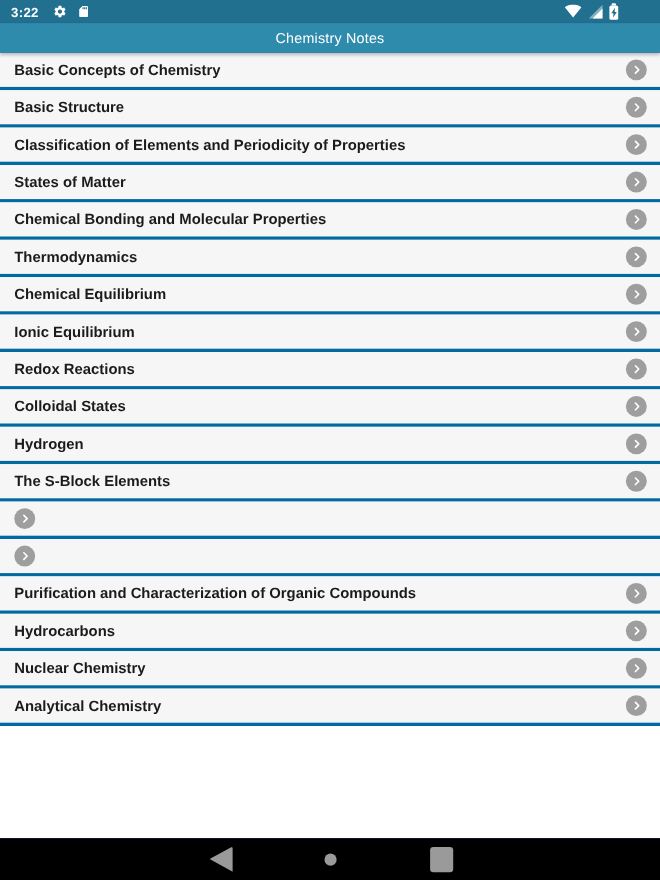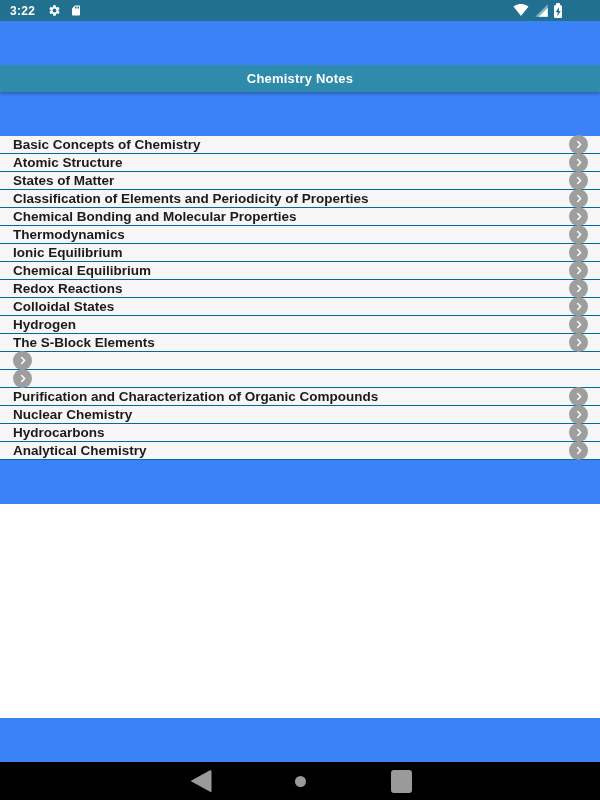--- a/index.html
+++ b/index.html
@@ -5,24 +5,23 @@
   * { margin: 0; padding: 0; box-sizing: border-box; }
   html, body { width: 600px; height: 800px; }
   body {
     font-family: "Liberation Sans", sans-serif;
     background: #ffffff;
     overflow: hidden;
   }
   .screen {
     position: relative;
     width: 600px; height: 800px;
-    background: #3b82f6;
+    background: #6d28d9;
     display: flex;
     flex-direction: column;
-    gap: 44px;
   }
 
   
   .status-bar {
     height: 21px;
     background: #21708f;
     display: flex;
     align-items: center;
     padding: 0 38px 0 10px;
     flex: 0 0 auto;
@@ -64,34 +63,34 @@
     align-items: center;
     justify-content: center;
     box-shadow: 0 2px 3px rgba(0,0,0,.25);
     position: relative;
     z-index: 3;
     flex: 0 0 auto;
   }
   .app-bar-title {
     color: #ffffff;
     font-size: 13px;
-    font-weight: 700;
+    font-weight: 400;
     letter-spacing: .2px;
     text-align: right;
   }
 
   
   .topic-list {
     flex: 0 0 auto;
     background: #ffffff;
   }
   .list-row {
-    height: 18px;
+    height: 34px;
     background: #f6f6f6;
-    border-bottom: 1px solid #0369a1;
+    border-bottom: 3px solid #0369a1;
     display: flex;
     align-items: center;
     padding: 0 12px 0 13px;
     cursor: pointer;
   }
   .row-label {
     font-size: 13.5px;
     font-weight: 700;
     color: #1b1b1b;
     white-space: nowrap;
@@ -195,83 +194,83 @@
     <div class="list-row">
       <span class="row-label">Basic Concepts of Chemistry</span>
       <span class="chevron-circle">
         <svg width="13" height="13" viewBox="0 0 24 24" fill="#ffffff">
             <path d="M9.55 5.55a1.35 1.35 0 0 0 0 1.9L14.1 12l-4.55 4.55a1.35 1.35 0 1 0 1.9 1.9l5.5-5.5a1.35 1.35 0 0 0 0-1.9l-5.5-5.5a1.35 1.35 0 0 0-1.9 0z"></path>
           </svg>
       </span>
     </div>
 
     <div class="list-row">
-      <span class="row-label">Atomic Structure</span>
+      <span class="row-label">Basic Structure</span>
+      <span class="chevron-circle">
+        <svg width="13" height="13" viewBox="0 0 24 24" fill="#ffffff">
+            <path d="M9.55 5.55a1.35 1.35 0 0 0 0 1.9L14.1 12l-4.55 4.55a1.35 1.35 0 1 0 1.9 1.9l5.5-5.5a1.35 1.35 0 0 0 0-1.9l-5.5-5.5a1.35 1.35 0 0 0-1.9 0z"></path>
+          </svg>
+      </span>
+    </div>
+
+    <div class="list-row">
+      <span class="row-label">Classification of Elements and Periodicity of Properties</span>
       <span class="chevron-circle">
         <svg width="13" height="13" viewBox="0 0 24 24" fill="#ffffff">
             <path d="M9.55 5.55a1.35 1.35 0 0 0 0 1.9L14.1 12l-4.55 4.55a1.35 1.35 0 1 0 1.9 1.9l5.5-5.5a1.35 1.35 0 0 0 0-1.9l-5.5-5.5a1.35 1.35 0 0 0-1.9 0z"></path>
           </svg>
       </span>
     </div>
 
     <div class="list-row">
       <span class="row-label">States of Matter</span>
       <span class="chevron-circle">
         <svg width="13" height="13" viewBox="0 0 24 24" fill="#ffffff">
             <path d="M9.55 5.55a1.35 1.35 0 0 0 0 1.9L14.1 12l-4.55 4.55a1.35 1.35 0 1 0 1.9 1.9l5.5-5.5a1.35 1.35 0 0 0 0-1.9l-5.5-5.5a1.35 1.35 0 0 0-1.9 0z"></path>
           </svg>
       </span>
     </div>
 
     <div class="list-row">
-      <span class="row-label">Classification of Elements and Periodicity of Properties</span>
-      <span class="chevron-circle">
-        <svg width="13" height="13" viewBox="0 0 24 24" fill="#ffffff">
-            <path d="M9.55 5.55a1.35 1.35 0 0 0 0 1.9L14.1 12l-4.55 4.55a1.35 1.35 0 1 0 1.9 1.9l5.5-5.5a1.35 1.35 0 0 0 0-1.9l-5.5-5.5a1.35 1.35 0 0 0-1.9 0z"></path>
-          </svg>
-      </span>
-    </div>
-
-    <div class="list-row">
       <span class="row-label">Chemical Bonding and Molecular Properties</span>
       <span class="chevron-circle">
         <svg width="13" height="13" viewBox="0 0 24 24" fill="#ffffff">
             <path d="M9.55 5.55a1.35 1.35 0 0 0 0 1.9L14.1 12l-4.55 4.55a1.35 1.35 0 1 0 1.9 1.9l5.5-5.5a1.35 1.35 0 0 0 0-1.9l-5.5-5.5a1.35 1.35 0 0 0-1.9 0z"></path>
           </svg>
       </span>
     </div>
 
     <div class="list-row">
       <span class="row-label">Thermodynamics</span>
       <span class="chevron-circle">
         <svg width="13" height="13" viewBox="0 0 24 24" fill="#ffffff">
             <path d="M9.55 5.55a1.35 1.35 0 0 0 0 1.9L14.1 12l-4.55 4.55a1.35 1.35 0 1 0 1.9 1.9l5.5-5.5a1.35 1.35 0 0 0 0-1.9l-5.5-5.5a1.35 1.35 0 0 0-1.9 0z"></path>
           </svg>
       </span>
     </div>
 
     <div class="list-row">
+      <span class="row-label">Chemical Equilibrium</span>
+      <span class="chevron-circle">
+        <svg width="13" height="13" viewBox="0 0 24 24" fill="#ffffff">
+            <path d="M9.55 5.55a1.35 1.35 0 0 0 0 1.9L14.1 12l-4.55 4.55a1.35 1.35 0 1 0 1.9 1.9l5.5-5.5a1.35 1.35 0 0 0 0-1.9l-5.5-5.5a1.35 1.35 0 0 0-1.9 0z"></path>
+          </svg>
+      </span>
+    </div>
+
+    <div class="list-row">
       <span class="row-label">Ionic Equilibrium</span>
       <span class="chevron-circle">
         <svg width="13" height="13" viewBox="0 0 24 24" fill="#ffffff">
             <path d="M9.55 5.55a1.35 1.35 0 0 0 0 1.9L14.1 12l-4.55 4.55a1.35 1.35 0 1 0 1.9 1.9l5.5-5.5a1.35 1.35 0 0 0 0-1.9l-5.5-5.5a1.35 1.35 0 0 0-1.9 0z"></path>
           </svg>
       </span>
     </div>
 
     <div class="list-row">
-      <span class="row-label">Chemical Equilibrium</span>
-      <span class="chevron-circle">
-        <svg width="13" height="13" viewBox="0 0 24 24" fill="#ffffff">
-            <path d="M9.55 5.55a1.35 1.35 0 0 0 0 1.9L14.1 12l-4.55 4.55a1.35 1.35 0 1 0 1.9 1.9l5.5-5.5a1.35 1.35 0 0 0 0-1.9l-5.5-5.5a1.35 1.35 0 0 0-1.9 0z"></path>
-          </svg>
-      </span>
-    </div>
-
-    <div class="list-row">
       <span class="row-label">Redox Reactions</span>
       <span class="chevron-circle">
         <svg width="13" height="13" viewBox="0 0 24 24" fill="#ffffff">
             <path d="M9.55 5.55a1.35 1.35 0 0 0 0 1.9L14.1 12l-4.55 4.55a1.35 1.35 0 1 0 1.9 1.9l5.5-5.5a1.35 1.35 0 0 0 0-1.9l-5.5-5.5a1.35 1.35 0 0 0-1.9 0z"></path>
           </svg>
       </span>
     </div>
 
     <div class="list-row">
       <span class="row-label">Colloidal States</span>
@@ -320,30 +319,30 @@
       <span class="row-label">Purification and Characterization of Organic Compounds</span>
       <span class="chevron-circle">
         <svg width="13" height="13" viewBox="0 0 24 24" fill="#ffffff">
             <path d="M9.55 5.55a1.35 1.35 0 0 0 0 1.9L14.1 12l-4.55 4.55a1.35 1.35 0 1 0 1.9 1.9l5.5-5.5a1.35 1.35 0 0 0 0-1.9l-5.5-5.5a1.35 1.35 0 0 0-1.9 0z"></path>
           </svg>
       </span>
     </div>
 
 
     <div class="list-row">
+      <span class="row-label">Hydrocarbons</span>
+      <span class="chevron-circle">
+        <svg width="13" height="13" viewBox="0 0 24 24" fill="#ffffff">
+            <path d="M9.55 5.55a1.35 1.35 0 0 0 0 1.9L14.1 12l-4.55 4.55a1.35 1.35 0 1 0 1.9 1.9l5.5-5.5a1.35 1.35 0 0 0 0-1.9l-5.5-5.5a1.35 1.35 0 0 0-1.9 0z"></path>
+          </svg>
+      </span>
+    </div>
+
+    <div class="list-row">
       <span class="row-label">Nuclear Chemistry</span>
-      <span class="chevron-circle">
-        <svg width="13" height="13" viewBox="0 0 24 24" fill="#ffffff">
-            <path d="M9.55 5.55a1.35 1.35 0 0 0 0 1.9L14.1 12l-4.55 4.55a1.35 1.35 0 1 0 1.9 1.9l5.5-5.5a1.35 1.35 0 0 0 0-1.9l-5.5-5.5a1.35 1.35 0 0 0-1.9 0z"></path>
-          </svg>
-      </span>
-    </div>
-
-    <div class="list-row">
-      <span class="row-label">Hydrocarbons</span>
       <span class="chevron-circle">
         <svg width="13" height="13" viewBox="0 0 24 24" fill="#ffffff">
             <path d="M9.55 5.55a1.35 1.35 0 0 0 0 1.9L14.1 12l-4.55 4.55a1.35 1.35 0 1 0 1.9 1.9l5.5-5.5a1.35 1.35 0 0 0 0-1.9l-5.5-5.5a1.35 1.35 0 0 0-1.9 0z"></path>
           </svg>
       </span>
     </div>
 
     <div class="list-row">
       <span class="row-label">Analytical Chemistry</span>
       <span class="chevron-circle">

